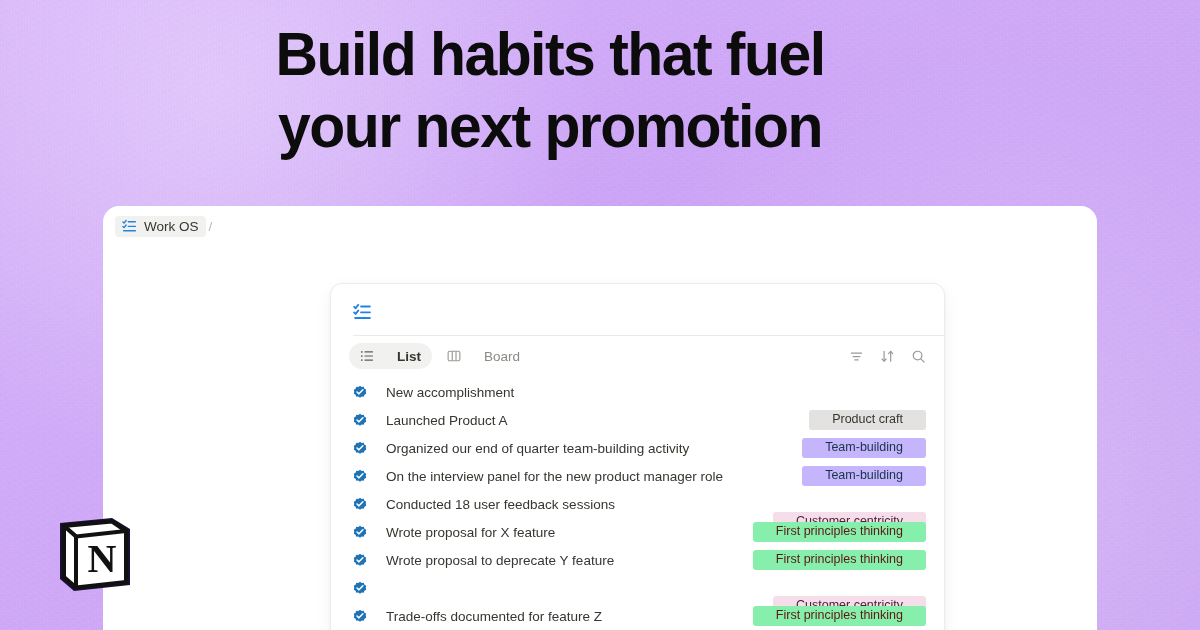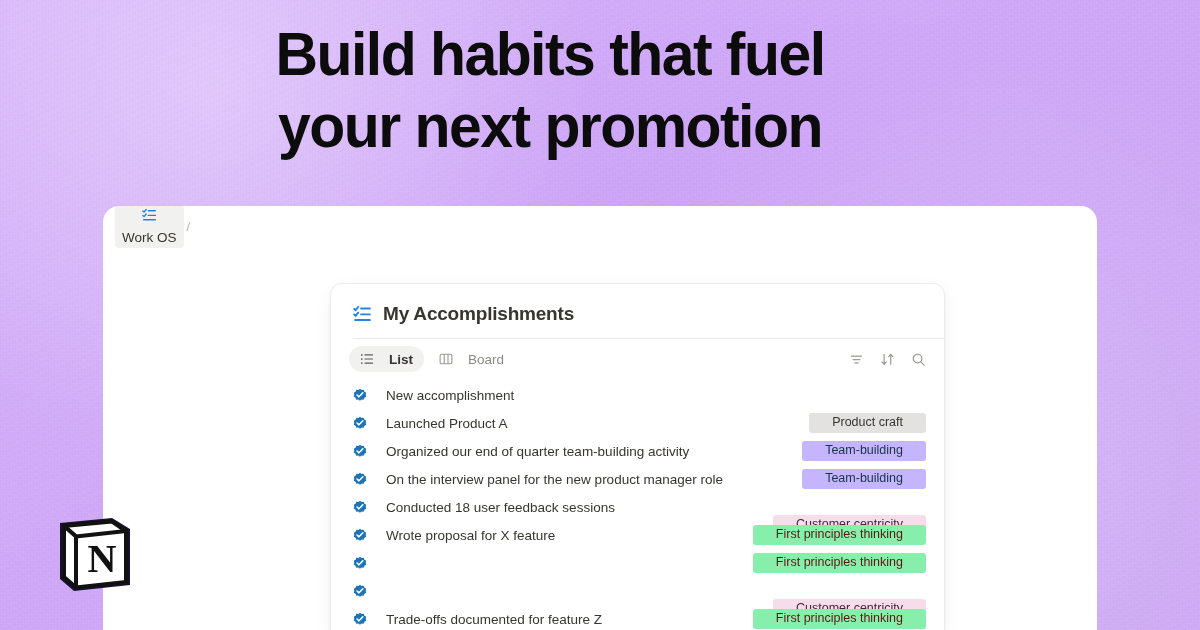--- a/index.html
+++ b/index.html
@@ -81,21 +81,20 @@
     font-size: 13.5px;
     color: #37352f;
   }
   .crumb {
     display: flex;
     align-items: center;
     gap: 7px;
     padding: 3px 7px;
     border-radius: 4px;
     white-space: nowrap;
-    flex-direction: column;
   }
   .crumb.active { background: #f1f1ef; }
   .crumb-label { color: #37352f; font-size: 13.5px; }
   .crumb-sep {
     color: #b9b8b4;
     font-size: 13.5px;
     padding: 0 3px;
   }
 
   
@@ -140,21 +139,21 @@
   #db-toolbar {
     display: flex;
     align-items: center;
     height: 40px;
     padding: 0 18px 0 18px;
   }
   #tabs { display: flex; align-items: center; gap: 4px; }
   .tab {
     display: flex;
     align-items: center;
-    gap: 15px;
+    gap: 23px;
     height: 26px;
     padding: 0 11px;
     border-radius: 13px;
     font-size: 13.5px;
     color: #8b8983;
     white-space: nowrap;
   }
   .tab.active { background: #f1f1ef; color: #37352f; font-weight: 600; }
   .tab svg { display: block; }
 
@@ -239,21 +238,20 @@
   <div id="db-card">
 
     <div id="db-title-row">
       <svg class="icon-checklist" viewBox="0 0 16 16">
         <path d="M1 3.2 L2.2 4.4 L4.4 1.6" fill="none" stroke="#2383e2" stroke-width="1.6" stroke-linecap="round" stroke-linejoin="round"></path>
         <path d="M1 8 L2.2 9.2 L4.4 6.4" fill="none" stroke="#2383e2" stroke-width="1.6" stroke-linecap="round" stroke-linejoin="round"></path>
         <rect x="6" y="2.2" width="9" height="1.6" rx=".8" fill="#2383e2"></rect>
         <rect x="6" y="7.1" width="9" height="1.6" rx=".8" fill="#2383e2"></rect>
         <rect x="1" y="11.8" width="14" height="1.6" rx=".8" fill="#2383e2"></rect>
       </svg>
-      <span id="db-title">My Accomplishments</span>
     </div>
 
     <div id="db-divider"></div>
 
     <div id="db-toolbar">
       <div id="tabs">
         <div class="tab active">
           <svg width="14" height="14" viewBox="0 0 16 16">
             <circle cx="2" cy="3.3" r="1" fill="#5f5e5a"></circle>
             <circle cx="2" cy="8" r="1" fill="#5f5e5a"></circle>
@@ -346,20 +344,21 @@
     </svg>
     <span class="row-title">Wrote proposal for X feature</span>
     <span class="row-tag tag-red">First principles thinking</span>
   </div>
 
   <div class="row">
     <svg class="row-check" viewBox="0 0 16 16">
       <path d="M8 .9 L9.9 2.3 L12.2 2.0 L13.1 4.2 L15.1 5.4 L14.6 7.7 L15.1 10.0 L13.1 11.2 L12.2 13.4 L9.9 13.1 L8 14.5 L6.1 13.1 L3.8 13.4 L2.9 11.2 L0.9 10.0 L1.4 7.7 L0.9 5.4 L2.9 4.2 L3.8 2.0 L6.1 2.3 Z" fill="#1d73b5"></path>
       <path d="M4.6 8.0 L6.8 10.1 L11.3 5.4" fill="none" stroke="#ffffff" stroke-width="1.7" stroke-linecap="round" stroke-linejoin="round"></path>
     </svg>
+    <span class="row-title">Wrote proposal to deprecate Y feature</span>
     <span class="row-tag tag-red">First principles thinking</span>
   </div>
 
   <div class="row">
     <svg class="row-check" viewBox="0 0 16 16">
       <path d="M8 .9 L9.9 2.3 L12.2 2.0 L13.1 4.2 L15.1 5.4 L14.6 7.7 L15.1 10.0 L13.1 11.2 L12.2 13.4 L9.9 13.1 L8 14.5 L6.1 13.1 L3.8 13.4 L2.9 11.2 L0.9 10.0 L1.4 7.7 L0.9 5.4 L2.9 4.2 L3.8 2.0 L6.1 2.3 Z" fill="#1d73b5"></path>
       <path d="M4.6 8.0 L6.8 10.1 L11.3 5.4" fill="none" stroke="#ffffff" stroke-width="1.7" stroke-linecap="round" stroke-linejoin="round"></path>
     </svg>
     <span class="row-tag tag-pink">Customer centricity</span>
   </div>

